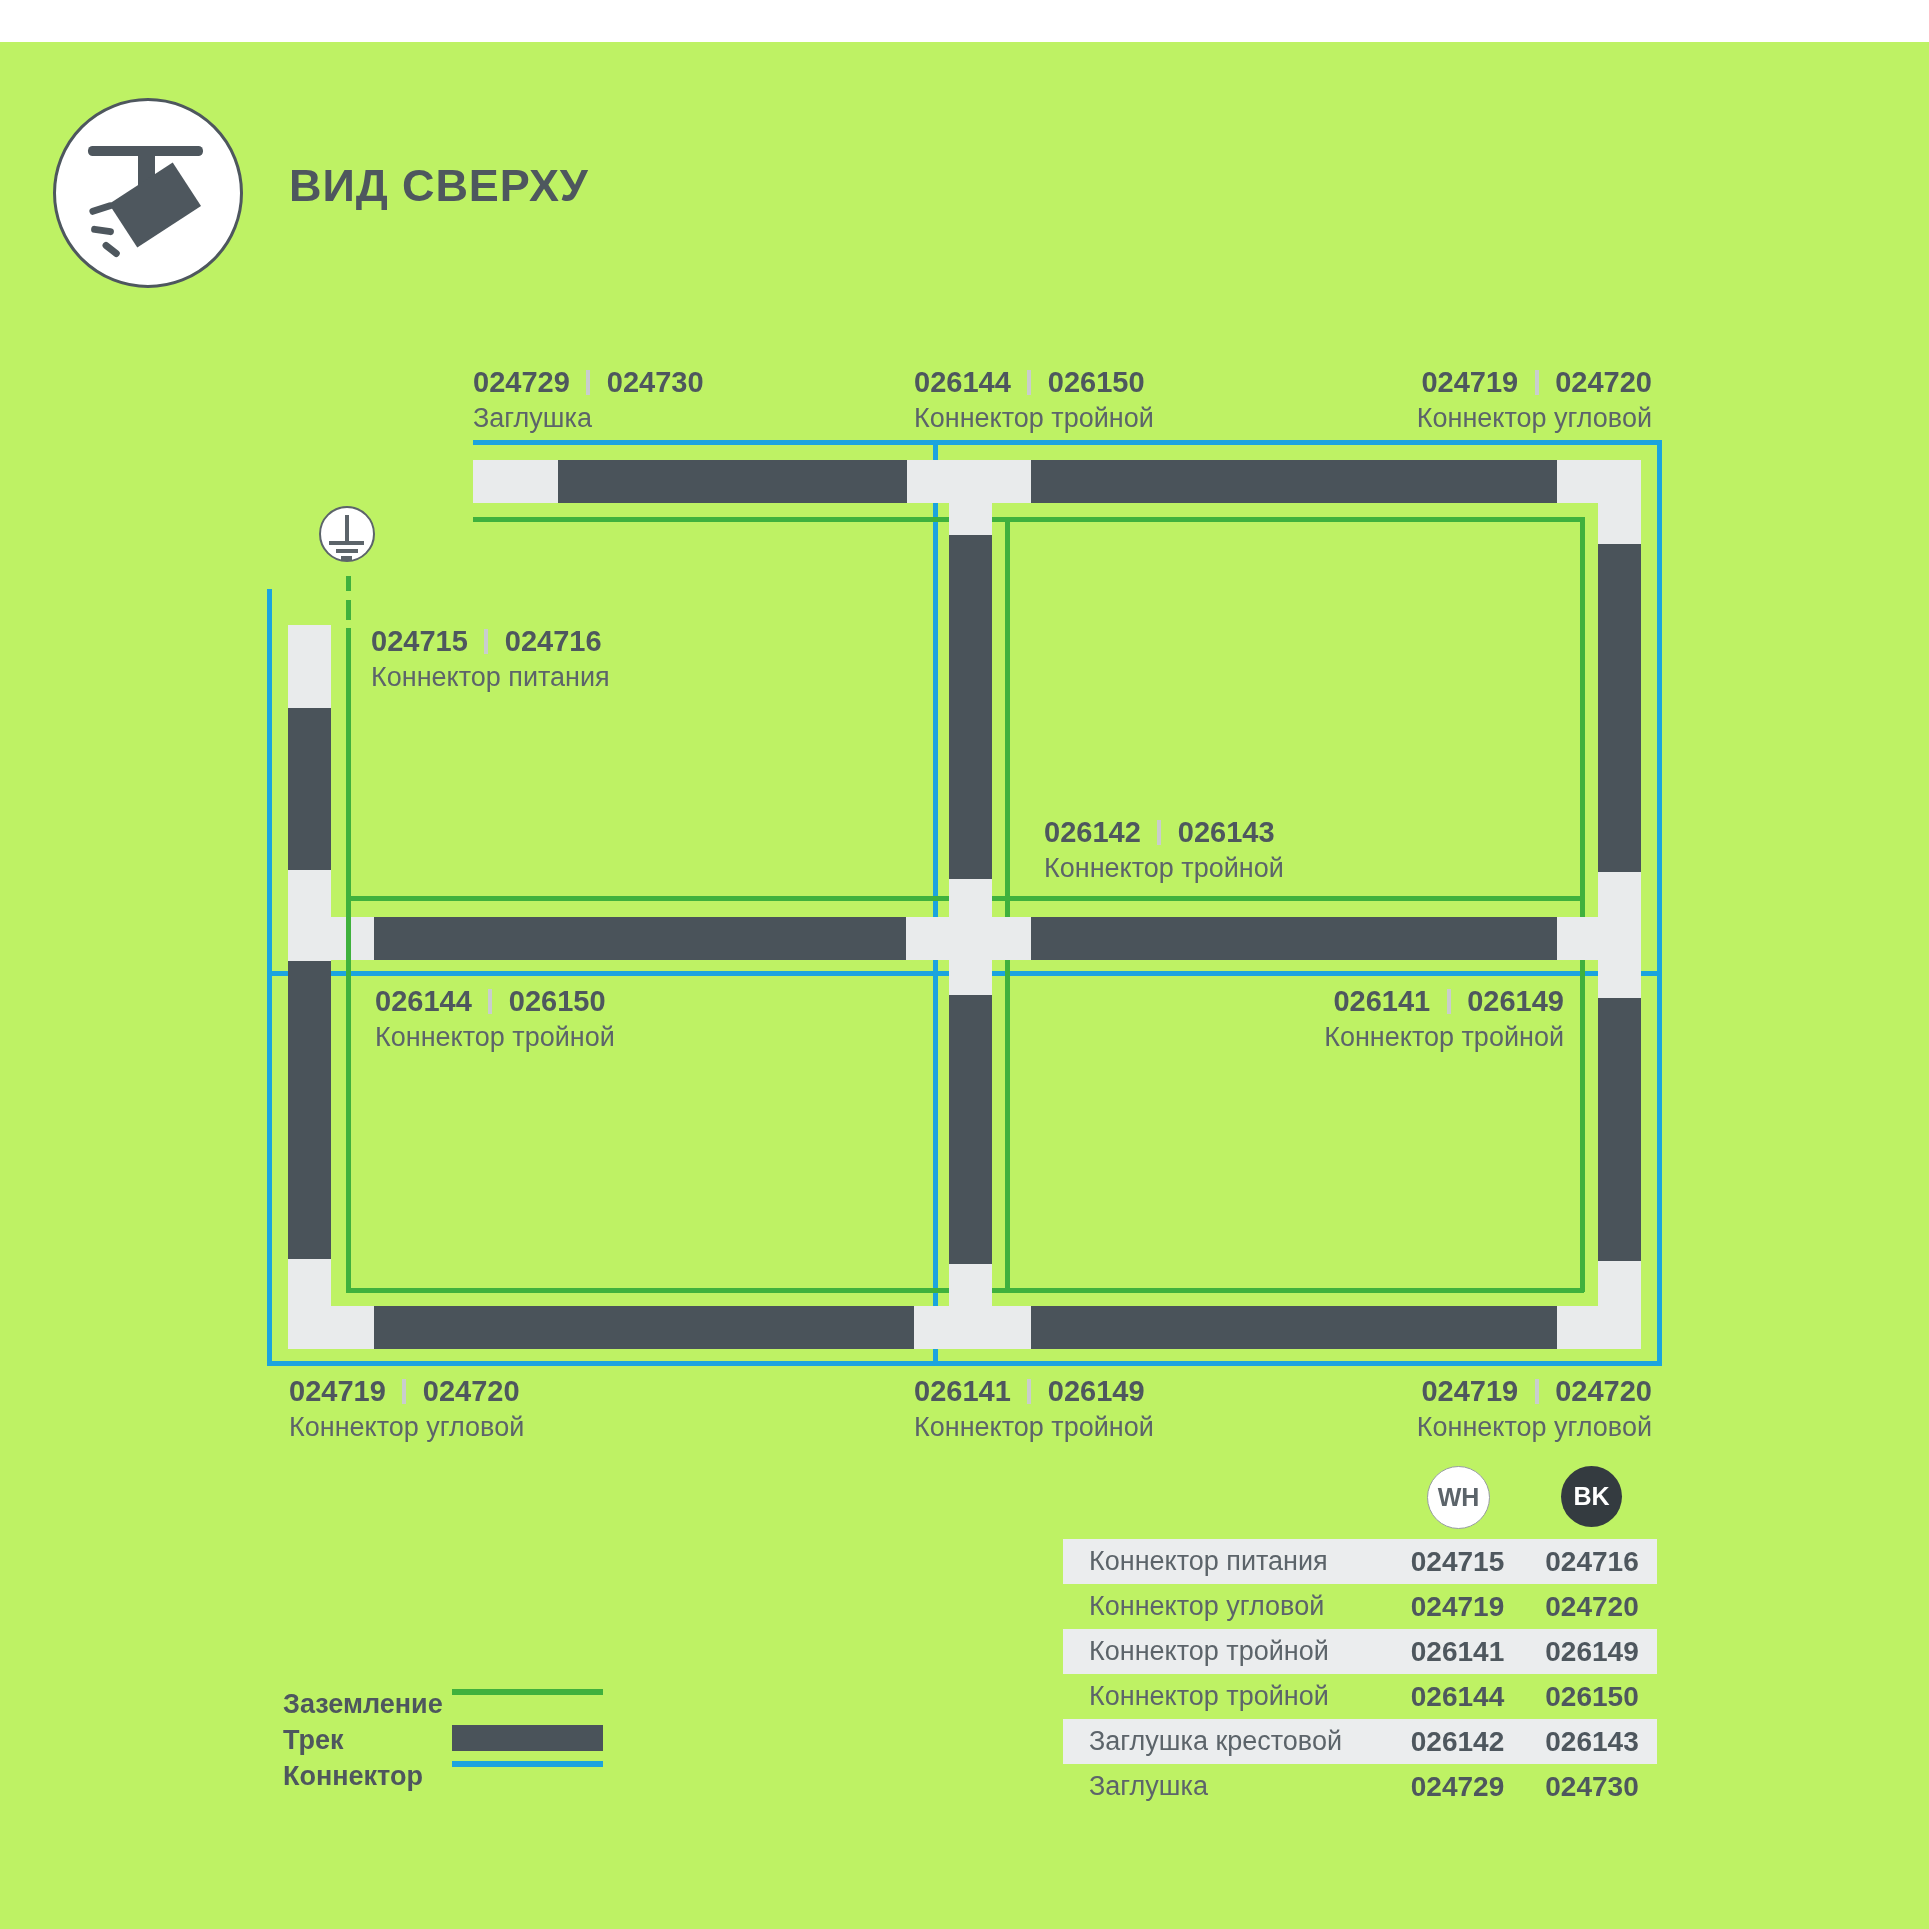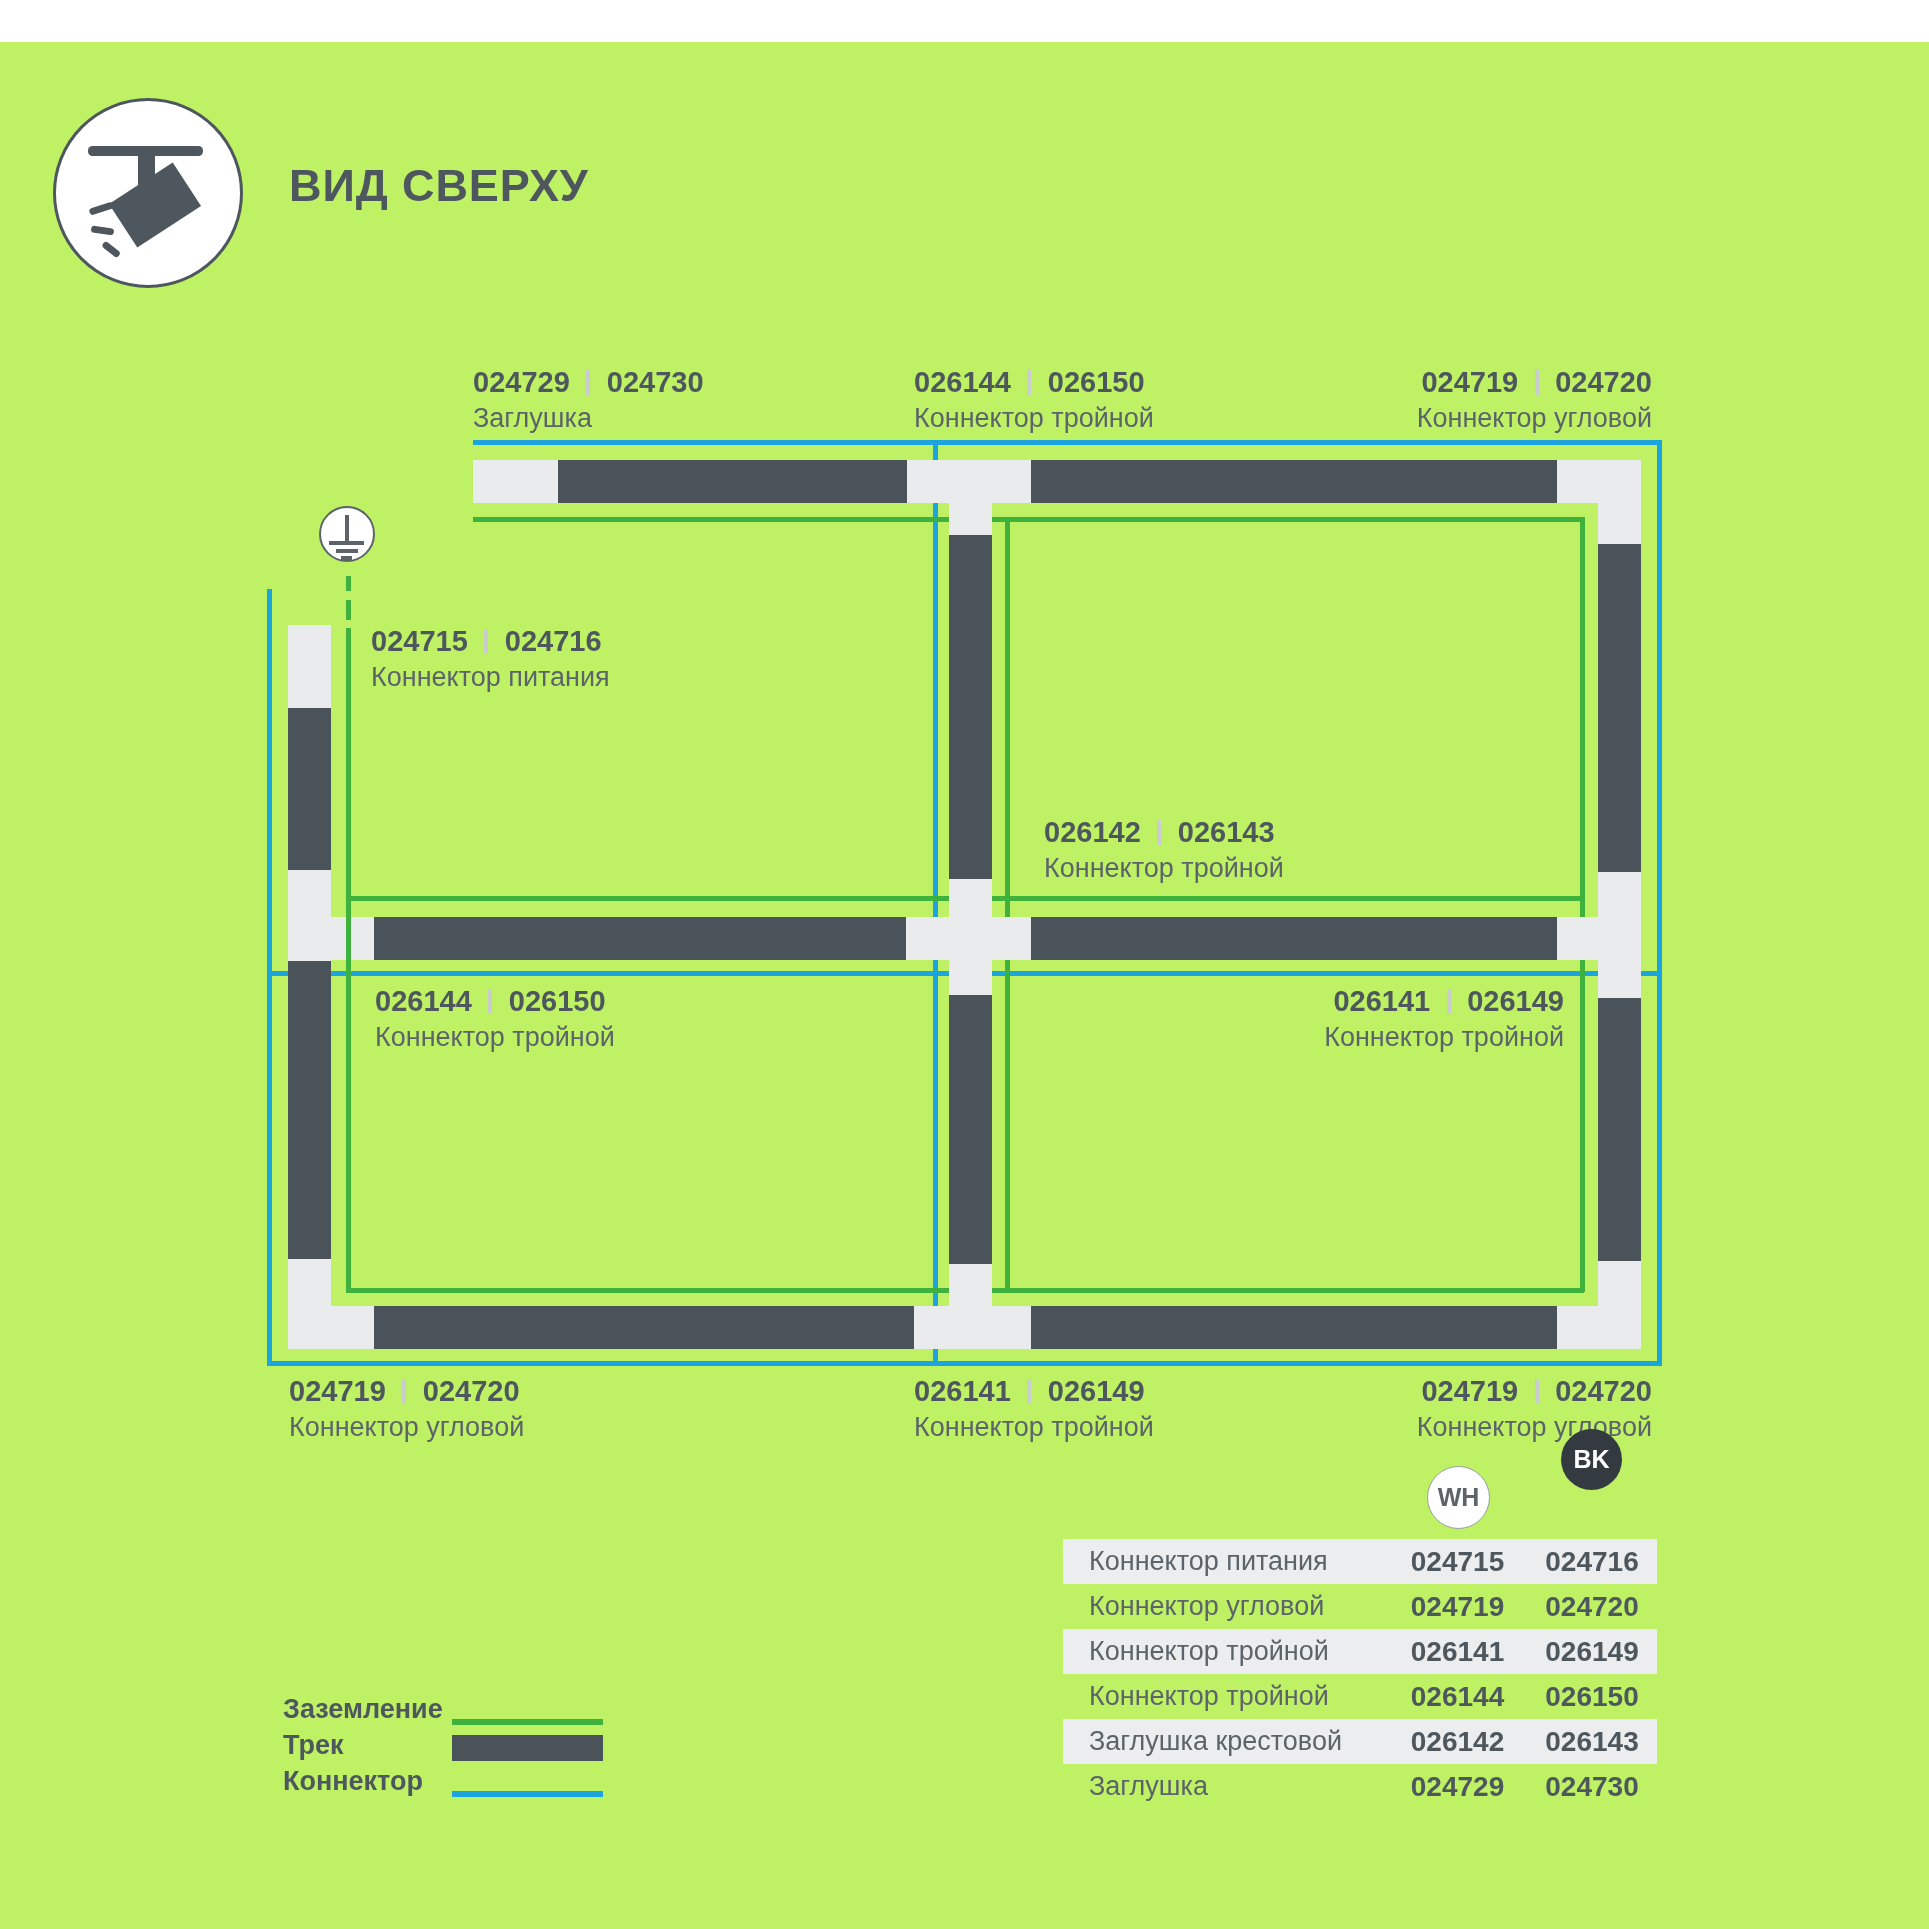--- a/index.html
+++ b/index.html
@@ -37,30 +37,30 @@
   .g-b3{left:20.4px;top:48px;width:11px;height:3.7px;}
   
   .callout{position:absolute;white-space:nowrap;}
   .callout .nums{display:flex;align-items:center;gap:16.7px;font-size:29px;font-weight:700;color:var(--text1);line-height:1.05;}
   .callout .sep{width:3.7px;height:25px;background:var(--sep);}
   .callout .cname{margin-top:6.5px;font-size:27px;color:var(--text2);line-height:1.05;}
   .callout.right{text-align:right;}
   .callout.right .nums{justify-content:flex-end;}
   
   .legend{position:absolute;left:283px;top:1647px;}
-  .lrow{display:flex;align-items:flex-end;height:36px;}
+  .lrow{display:flex;align-items:flex-start;height:36px;}
   .llabel{width:169px;font-size:27px;font-weight:600;color:var(--text1);}
   .lswatch{width:151px;display:flex;align-items:center;}
   .sw-ground{width:151px;height:5.6px;background:var(--ground);}
   .sw-track{width:151px;height:26px;background:var(--track);}
   .sw-neutral{width:151px;height:5.6px;background:var(--neutral);}
   
   .badge{position:absolute;width:61px;height:61px;border-radius:50%;display:flex;align-items:center;justify-content:center;font-size:25px;font-weight:600;}
   .badge.wh{left:1427px;top:1424px;border:1.9px solid #979da1;color:var(--text2);background:#fff;}
-  .badge.bk{left:1561px;top:1387px;background:var(--bk);color:#fff;}
+  .badge.bk{left:1561px;top:1424px;background:var(--bk);color:#fff;}
   
   .ptable{position:absolute;left:1063px;top:1497px;width:594px;}
   .trow{display:flex;align-items:center;height:45px;}
   .trow.alt{background:var(--rowalt);}
   .t-name{width:325px;box-sizing:border-box;padding-left:26px;font-size:27px;color:var(--text2);}
   .t-wh,.t-bk{text-align:center;font-size:28px;font-weight:700;color:var(--text1);}
   .t-wh{width:139px;}
   .t-bk{width:130px;}
 </style>
 </head>

